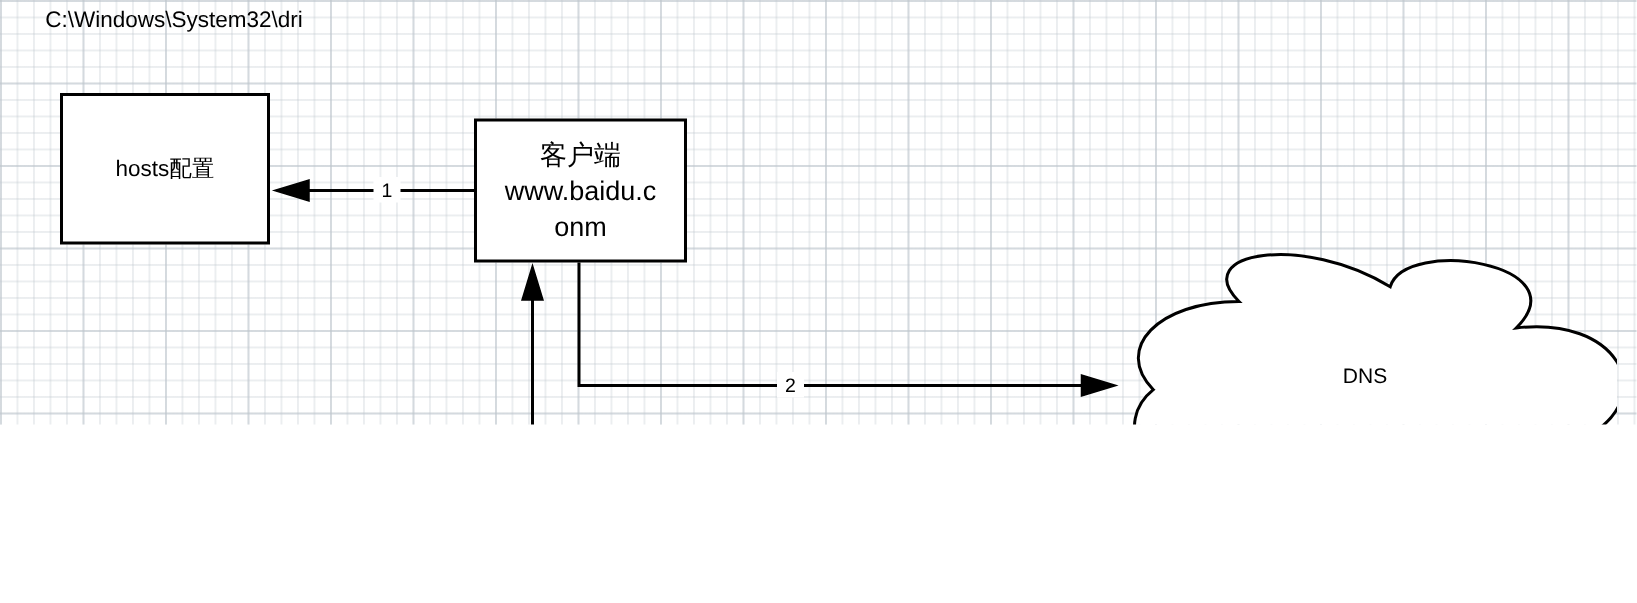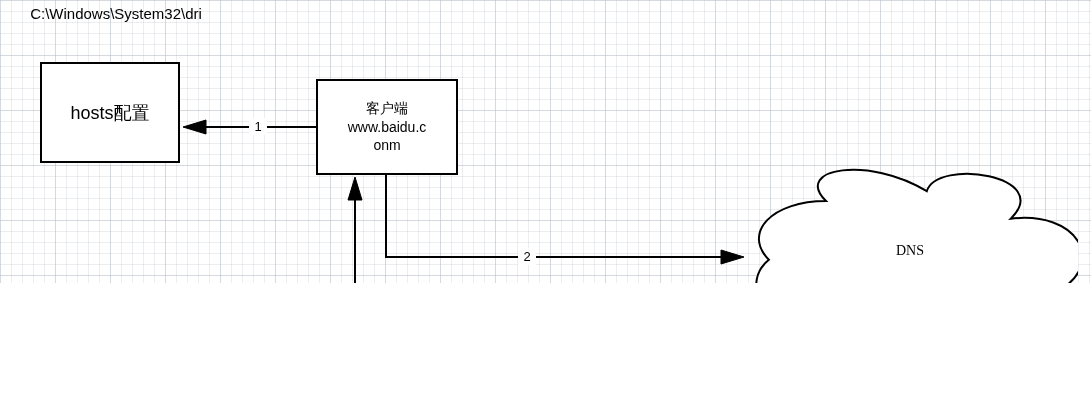--- a/index.html
+++ b/index.html
@@ -21,30 +21,30 @@
     text-align:center;font-size:15px;color:#000;line-height:1.25;
   }
   .node{
     position:absolute;
     border:2px solid #000;
     background:#fff;
     display:flex;flex-direction:column;align-items:center;justify-content:center;
     text-align:center;color:#000;
     box-sizing:border-box;
   }
-  .hosts-box{left:40px;top:62px;width:140px;height:101px;font-size:18px;}
-  .client-box{left:316px;top:79px;width:142px;height:96px;font-size:14px;line-height:1.35;}
+  .hosts-box{left:40px;top:62px;width:140px;height:101px;font-size:15px;}
+  .client-box{left:316px;top:79px;width:142px;height:96px;font-size:18px;line-height:1.35;}
   .cloud{
     position:absolute;left:742px;top:152px;width:336px;height:196px;
   }
   .cloud svg{position:absolute;left:0;top:0;width:100%;height:100%;}
   .cloud-text{
     position:absolute;left:0;top:0;width:100%;height:100%;
     display:flex;flex-direction:column;align-items:center;justify-content:center;
-    font-size:14px;color:#000;line-height:1.5;font-family:Liberation Serif, serif;
+    font-size:14px;color:#000;line-height:1.5;
   }
   .edges{position:absolute;left:0;top:0;pointer-events:none;}
   .edges path, .edges line{stroke:#000;stroke-width:2;fill:none;}
   .edges polygon{fill:#000;stroke:#000;}
   .edges rect.lbl-bg{fill:#ffffff;stroke:none;}
   .edges text{font-family:"Liberation Sans","DejaVu Sans",sans-serif;font-size:13px;fill:#000;text-anchor:middle;}
 </style>
 </head>
 <body>
 

